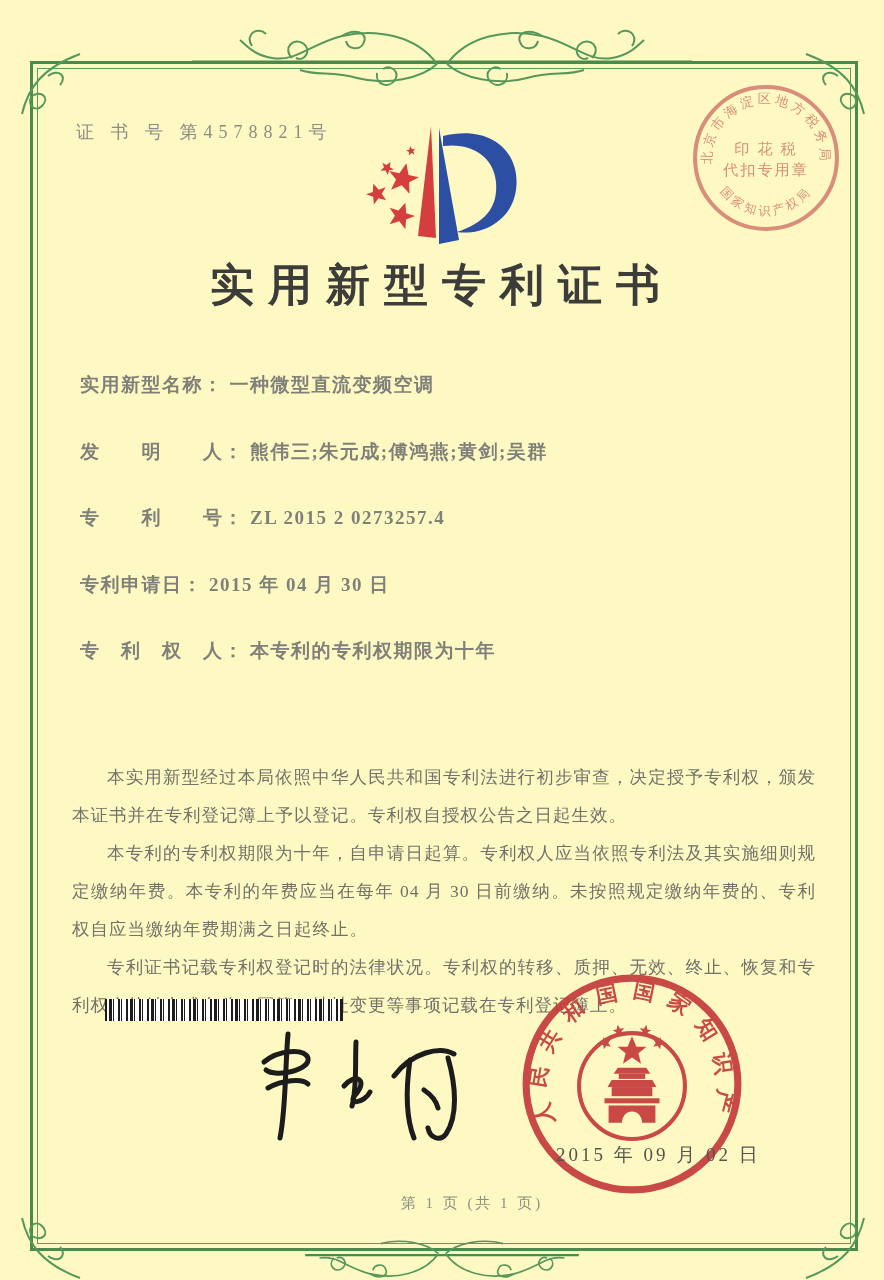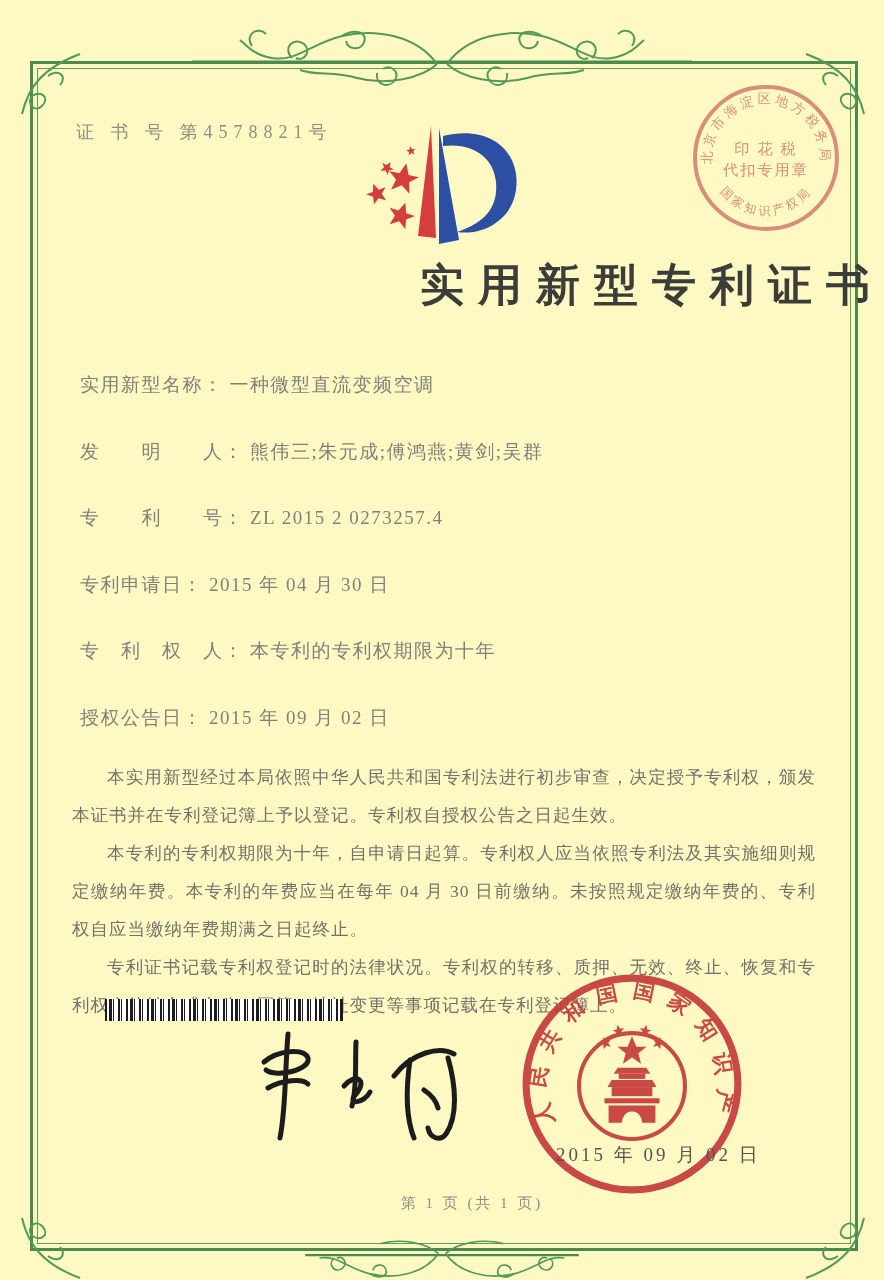--- a/index.html
+++ b/index.html
@@ -18,24 +18,24 @@
   .orn-bottom{left:50%;top:1218px;transform:translateX(-50%) scale(.72,-.72);}
   .corner{width:70px;height:70px;}
   .c-tl{left:18px;top:48px;}
   .c-tr{right:16px;top:48px;transform:scaleX(-1);}
   .c-bl{left:18px;top:1214px;transform:scaleY(-1);}
   .c-br{right:16px;top:1214px;transform:scale(-1,-1);}
   
   .cert-no{position:absolute;left:76px;top:120px;font-size:18px;
     color:#8d8d84;letter-spacing:6px;}
   .logo{position:absolute;left:345px;top:116px;}
-  .title{position:absolute;left:0;top:256px;width:884px;text-align:right;
+  .title{position:absolute;left:0;top:256px;width:884px;text-align:center;
     font-size:44px;font-weight:bold;color:#3c3c3a;letter-spacing:14px;}
   
-  .fields{position:absolute;left:80px;top:372px;width:730px;}
+  .fields{position:absolute;left:80px;top:372px;width:730px;font-weight:bold;}
   .field-row{height:66.5px;font-size:19px;color:#80807a;letter-spacing:1.5px;
     white-space:nowrap;}
   .field-row .lbl{margin-right:6px;}
   
   .body-text{position:absolute;left:72px;top:758px;width:744px;
     font-size:17.5px;line-height:38px;color:#72726a;text-align:justify;
     letter-spacing:1px;}
   .body-text p{margin:0;text-indent:2em;}
   
   .barcode{position:absolute;left:105px;top:999px;width:238px;height:22px;
@@ -179,23 +179,20 @@
     </div>
     <div class="field-row">
       <span class="lbl">专　　利　　号：</span><span>ZL 2015 2 0273257.4</span>
     </div>
     <div class="field-row">
       <span class="lbl">专利申请日：</span><span>2015 年 04 月 30 日</span>
     </div>
     <div class="field-row">
       <span class="lbl">专　利　权　人：</span><span>本专利的专利权期限为十年</span>
     </div>
-    <div class="field-row">
-      <span class="lbl">授权公告日：</span><span>2015 年 09 月 02 日</span>
-    </div>
   </div>
 
   <div class="body-text">
     <p>本实用新型经过本局依照中华人民共和国专利法进行初步审查，决定授予专利权，颁发本证书并在专利登记簿上予以登记。专利权自授权公告之日起生效。</p>
     <p>本专利的专利权期限为十年，自申请日起算。专利权人应当依照专利法及其实施细则规定缴纳年费。本专利的年费应当在每年 04 月 30 日前缴纳。未按照规定缴纳年费的、专利权自应当缴纳年费期满之日起终止。</p>
     <p>专利证书记载专利权登记时的法律状况。专利权的转移、质押、无效、终止、恢复和专利权人的姓名或名称、国籍、地址变更等事项记载在专利登记簿上。</p>
   </div>
 
   <div class="barcode"></div>
 

